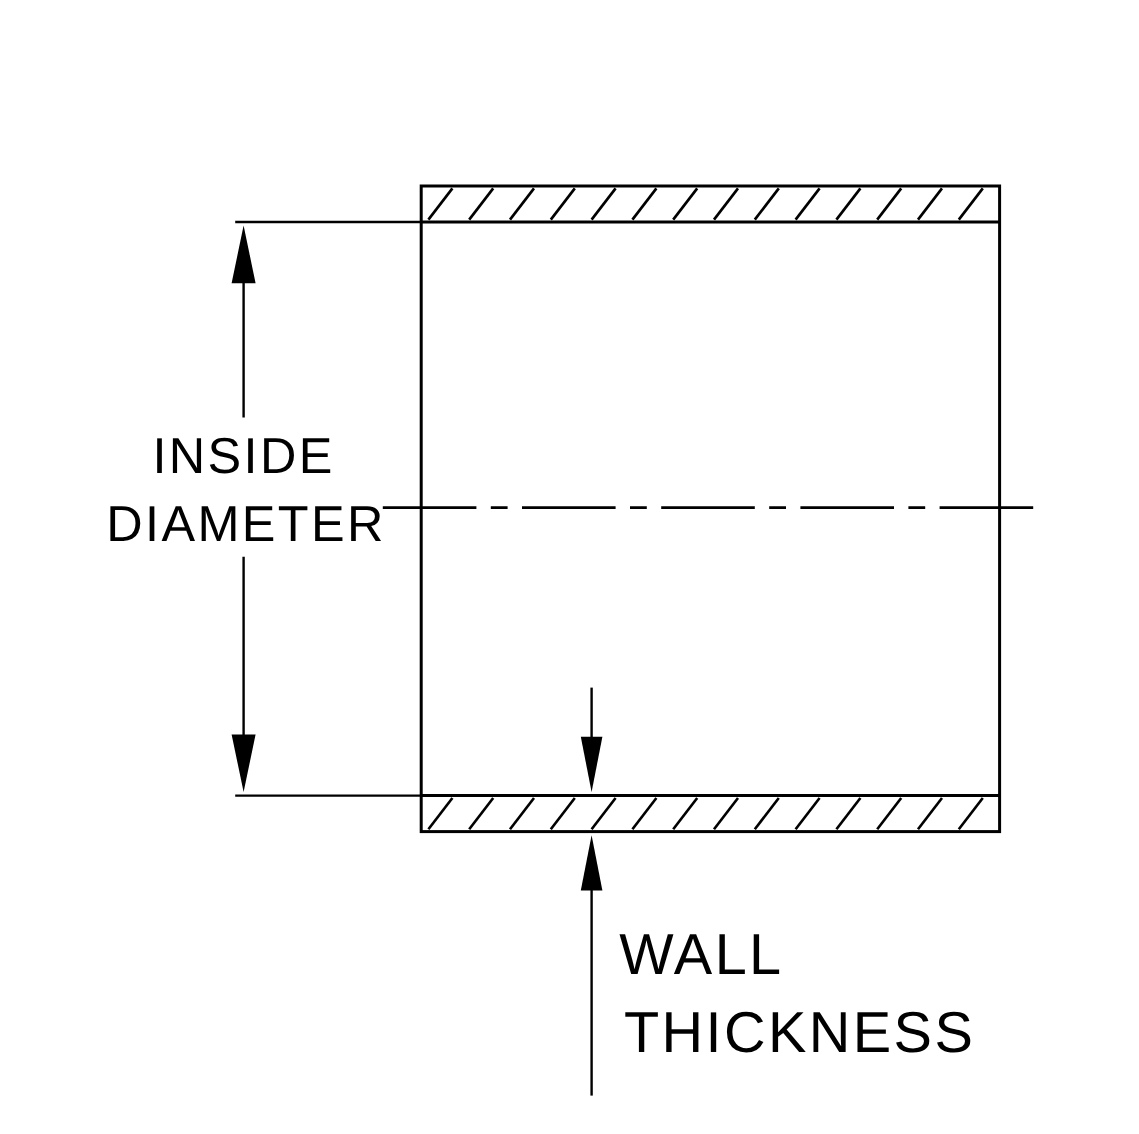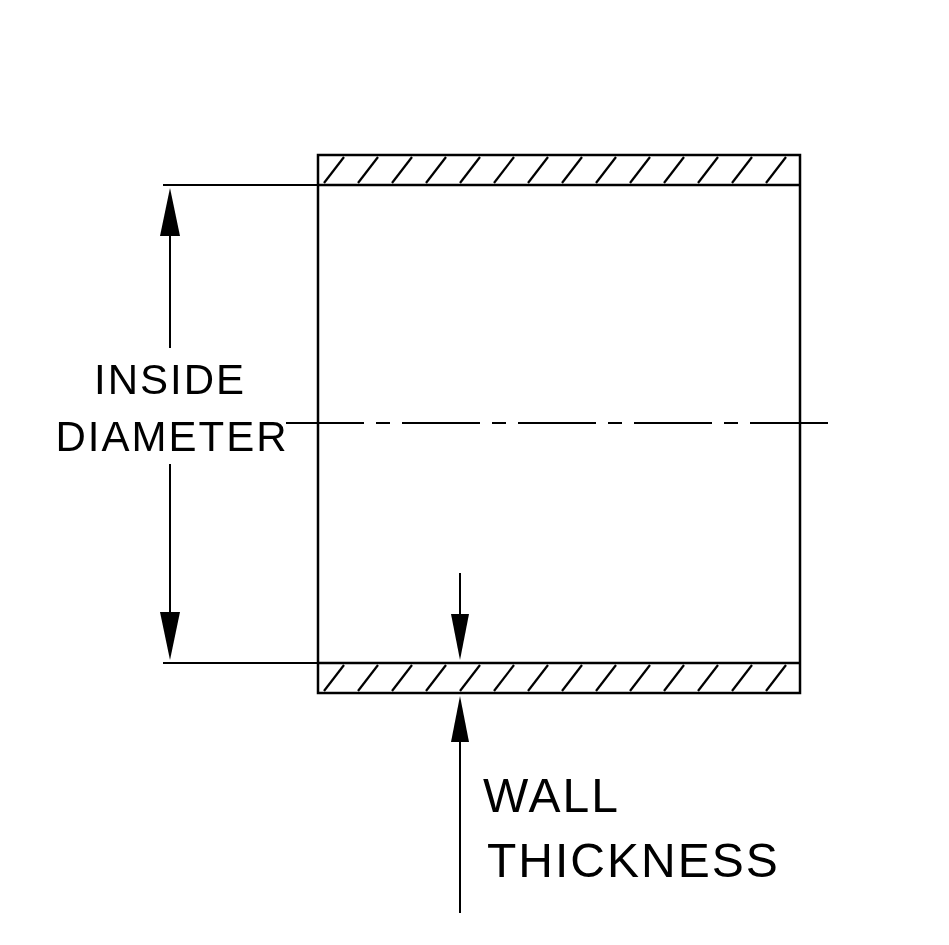--- a/index.html
+++ b/index.html
@@ -3,21 +3,21 @@
 <meta charset="utf-8">
 <style>
   :root { --line: #000000; --bg: #ffffff; }
   * { margin: 0; padding: 0; box-sizing: border-box; }
   body {
     width: 949px; height: 945px;
     background: var(--bg);
     font-family: "Liberation Sans", sans-serif;
     overflow: hidden;
   }
-  .drawing-canvas { width: 873px; height: 945px; position: relative; }
+  .drawing-canvas { width: 873px; height: 945px; position: relative; margin-left: 33px; }
   svg { display: block; }
   .dim-label {
     fill: var(--line);
     font-family: "Liberation Sans", sans-serif;
     font-weight: 400;
   }
   .id-label { font-size: 42px; letter-spacing: 2px; }
   .wt-label { font-size: 48px; letter-spacing: 2px; }
   .stroke { stroke: var(--line); fill: none; }
   .fill { fill: var(--line); stroke: none; }

